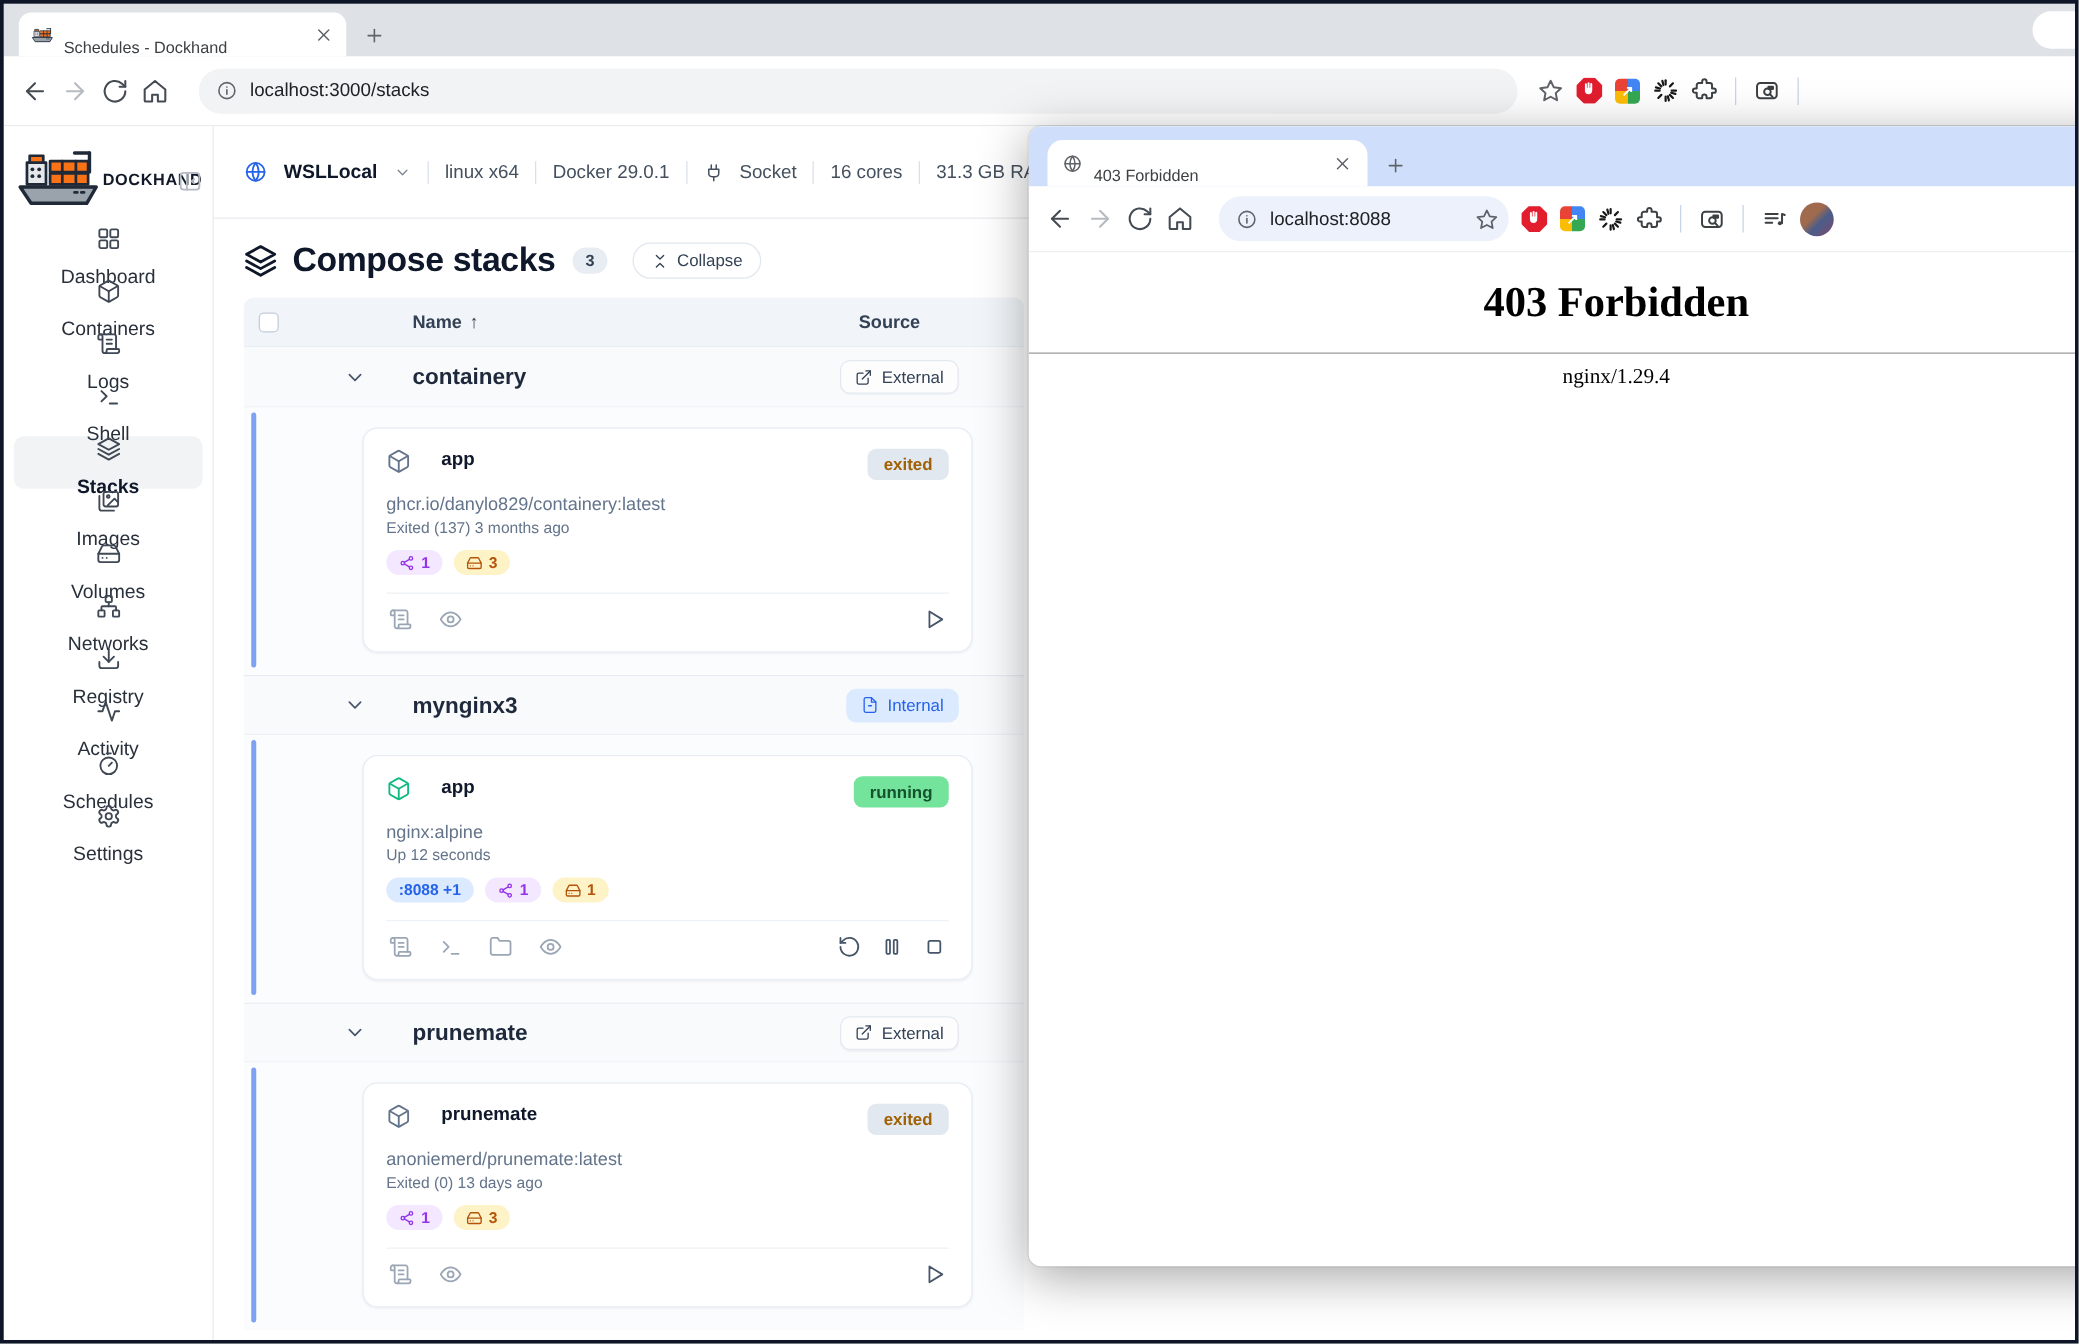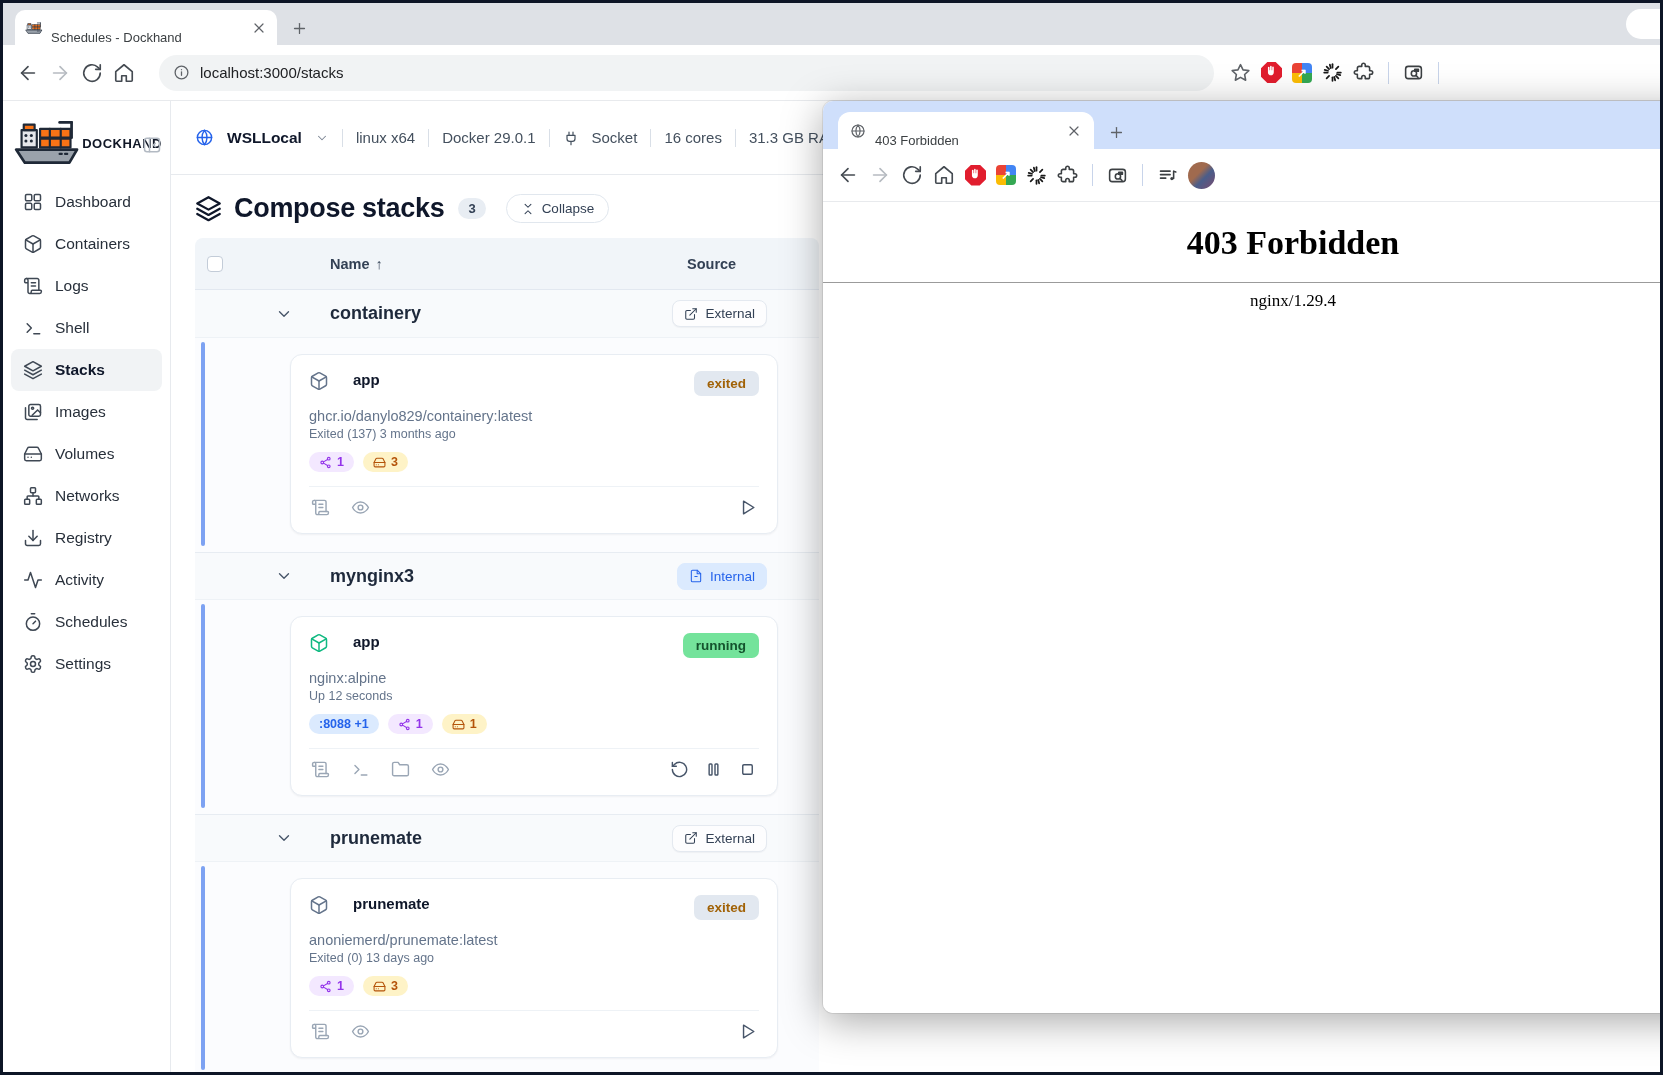--- a/index.html
+++ b/index.html
@@ -32,41 +32,41 @@
   .photos { width:20px; height:20px; border-radius:4px; background:conic-gradient(#4285f4 0 25%, #34a853 0 50%, #fbbc04 0 75%, #ea4335 0); position:relative; flex:none; }
   .photos span { position:absolute; inset:0; display:flex; align-items:center; justify-content:center; color:#fff; font-size:12px; font-weight:bold; }
   .avatar { width:27px; height:27px; border-radius:50%; background:linear-gradient(135deg,#a06a4e 0 40%,#4a5d8a 60%,#7b4a6e); flex:none; }
 
   
   .app { flex:1; display:flex; min-height:0; }
   .sidebar { width:168px; background:#fff; border-right:1px solid #e7eaee; padding:10px 8px; position:relative; flex:none; }
   .logo-wrap { display:flex; flex-direction:row; align-items:center; padding:6px 0 14px; }
   .brand { font-size:13px; font-weight:800; letter-spacing:.5px; color:#111827; margin-top:2px; }
   .sb-collapse { position:absolute; right:8px; top:34px; width:20px; height:20px; color:#b3bac3; }
-  .nav-item { height:42px; display:flex; align-items:center; gap:12px; padding:0 12px; border-radius:8px; font-size:15.5px; color:#28303b; }
+  .nav-item { height:42px; display:flex; align-items:center; gap:12px; padding:0 12px; border-radius:8px; font-size:15.5px; color:#28303b;flex-direction:column; }
   .nav-item .icon { width:20px; height:20px; color:#3f4854; flex:none; }
   .nav-item.active { background:#f1f3f5; font-weight:700; color:#0f172a; }
 
   .main { flex:1; background:#fff; min-width:0; }
   .envbar { height:74px; border-bottom:1px solid #e7eaee; display:flex; align-items:center; padding:0 24px; gap:13px; font-size:15px; color:#44505e; white-space:nowrap; }
   .env-host { font-weight:700; color:#0f172a; font-size:15.5px; }
   .env-sep { width:1px; height:18px; background:#d9dfe7; }
   .globe-ic { width:19px; height:19px; color:#2563eb; }
   .chev-sm { width:14px; height:14px; color:#7c8694; }
   .sock-ic { width:16px; height:16px; color:#44505e; }
 
   .headrow { display:flex; align-items:center; gap:12px; padding:18px 24px 14px; }
   .layers-ic { width:27px; height:27px; color:#0f172a; stroke-width:2; }
   .page-title { font-size:27px; font-weight:800; color:#0f172a; letter-spacing:-.3px; }
   .count-pill { background:#e8edf3; color:#334155; border-radius:999px; font-size:13px; font-weight:700; padding:3px 10px; margin-left:2px; }
   .collapse-btn { display:flex; align-items:center; gap:7px; border:1px solid #e1e7ee; border-radius:999px; padding:6px 14px; font-size:13.5px; color:#334155; background:#fff; margin-left:8px; }
   .collapse-btn .icon { width:14px; height:14px; }
 
   .stacktable { width:624px; margin-left:24px; font-size:14.5px; }
-  .thead { height:52px; background:#f1f5f9; border-radius:8px 8px 0 0; display:flex; align-items:center; border-bottom:1px solid #e2e8f0; color:#334155; font-weight:700; }
+  .thead { height:40px; background:#f1f5f9; border-radius:8px 8px 0 0; display:flex; align-items:center; border-bottom:1px solid #e2e8f0; color:#334155; font-weight:700; }
   .checkbox { width:16px; height:16px; border:1.5px solid #c3ccd8; border-radius:4px; background:#fff; margin-left:12px; }
   .th-name { margin-left:107px; display:flex; gap:6px; align-items:center; }
   .th-source { margin-left:auto; width:132px; }
   .group-row { height:48px; background:#f8fafc; display:flex; align-items:center; border-bottom:1px solid #eef2f6; }
   .group-row + .group-row, .expand + .group-row { border-top:1px solid #e7ecf2; }
   .g-chev { width:18px; height:18px; color:#475569; margin-left:80px; flex:none; }
   .g-name { margin-left:37px; font-weight:700; color:#1e293b; font-size:18px; }
   .g-badge { margin-left:auto; margin-right:52px; }
   .src-badge { display:inline-flex; align-items:center; gap:7px; font-size:13.5px; border-radius:8px; padding:5px 11px; }
   .src-badge .icon { width:14px; height:14px; }
@@ -728,20 +728,29 @@
         </svg>
       <svg class="icon navbtn disabled" viewBox="0 0 24 24">
           <use href="#i-fwd"></use>
         </svg>
       <svg class="icon navbtn" viewBox="0 0 24 24">
           <use href="#i-reload"></use>
         </svg>
       <svg class="icon navbtn" viewBox="0 0 24 24">
           <use href="#i-home"></use>
         </svg>
+      <div class="urlbar urlbar2">
+        <svg class="icon info-ic" viewBox="0 0 24 24">
+            <use href="#i-info"></use>
+          </svg>
+        <span class="url-text">localhost:8088</span>
+        <svg class="icon star-in" viewBox="0 0 24 24">
+            <use href="#i-star"></use>
+          </svg>
+      </div>
       <div class="adblock">
         <svg width="19" height="19" viewBox="0 0 24 24">
             <use href="#i-hand"></use>
           </svg>
       </div>
       <div class="photos">
           <span>↗</span>
         </div>
       <svg width="21" height="21" viewBox="0 0 24 24" fill="none">
           <use href="#i-spin"></use>

